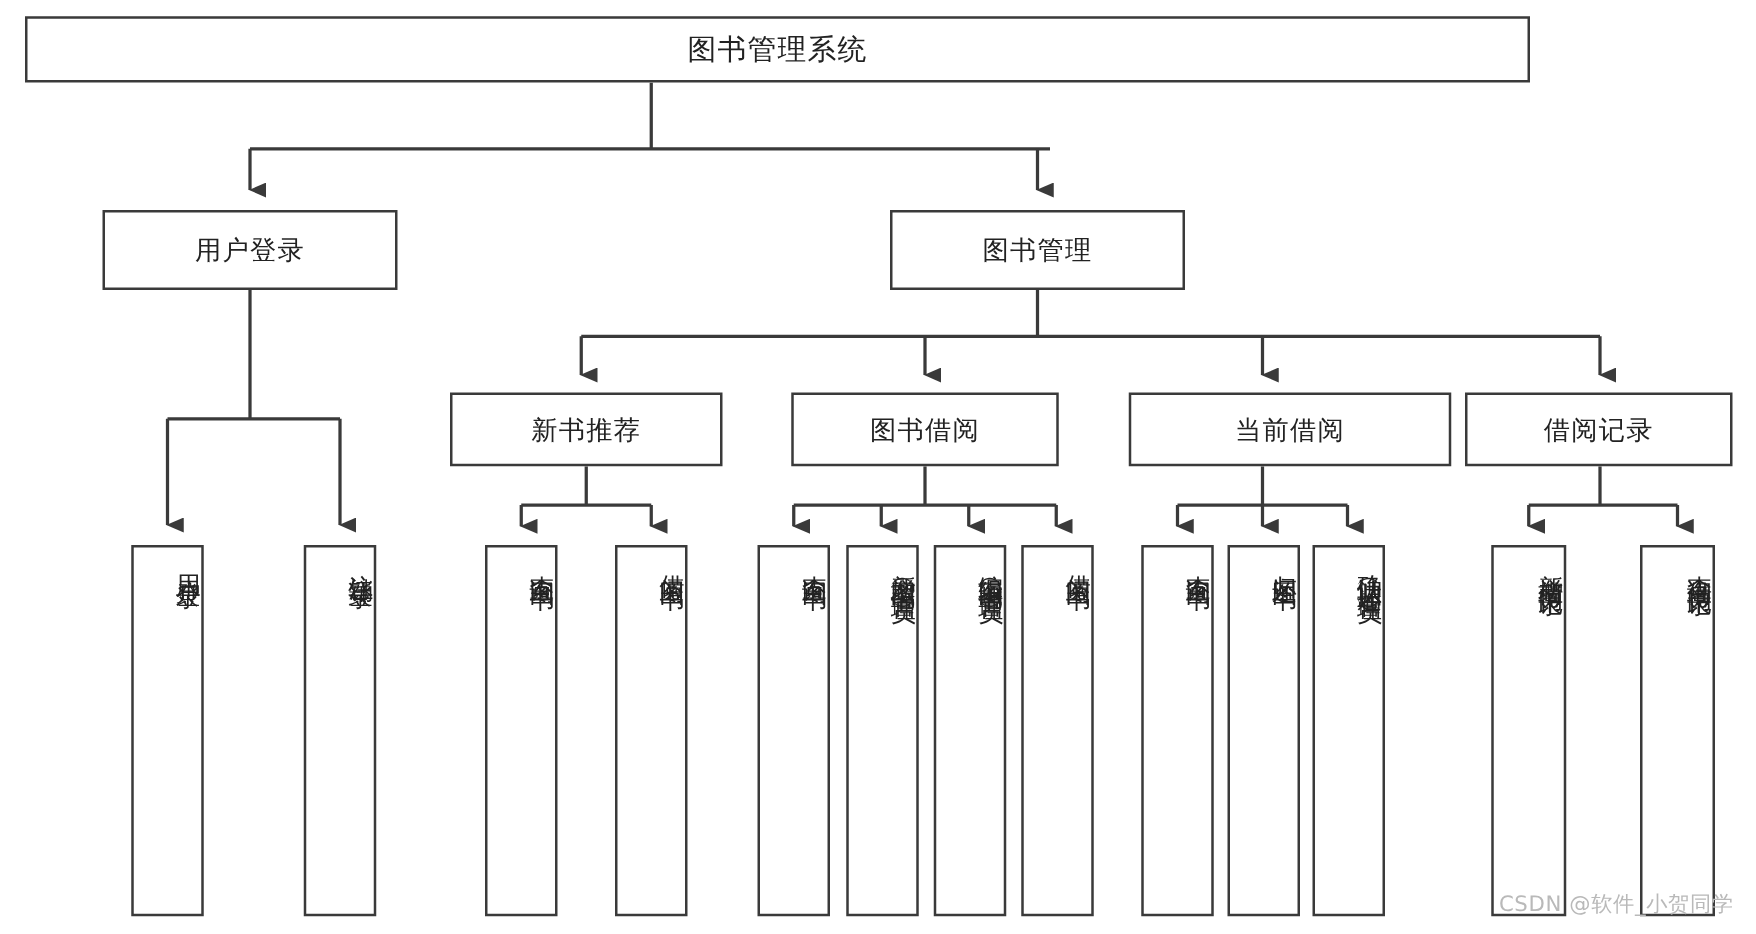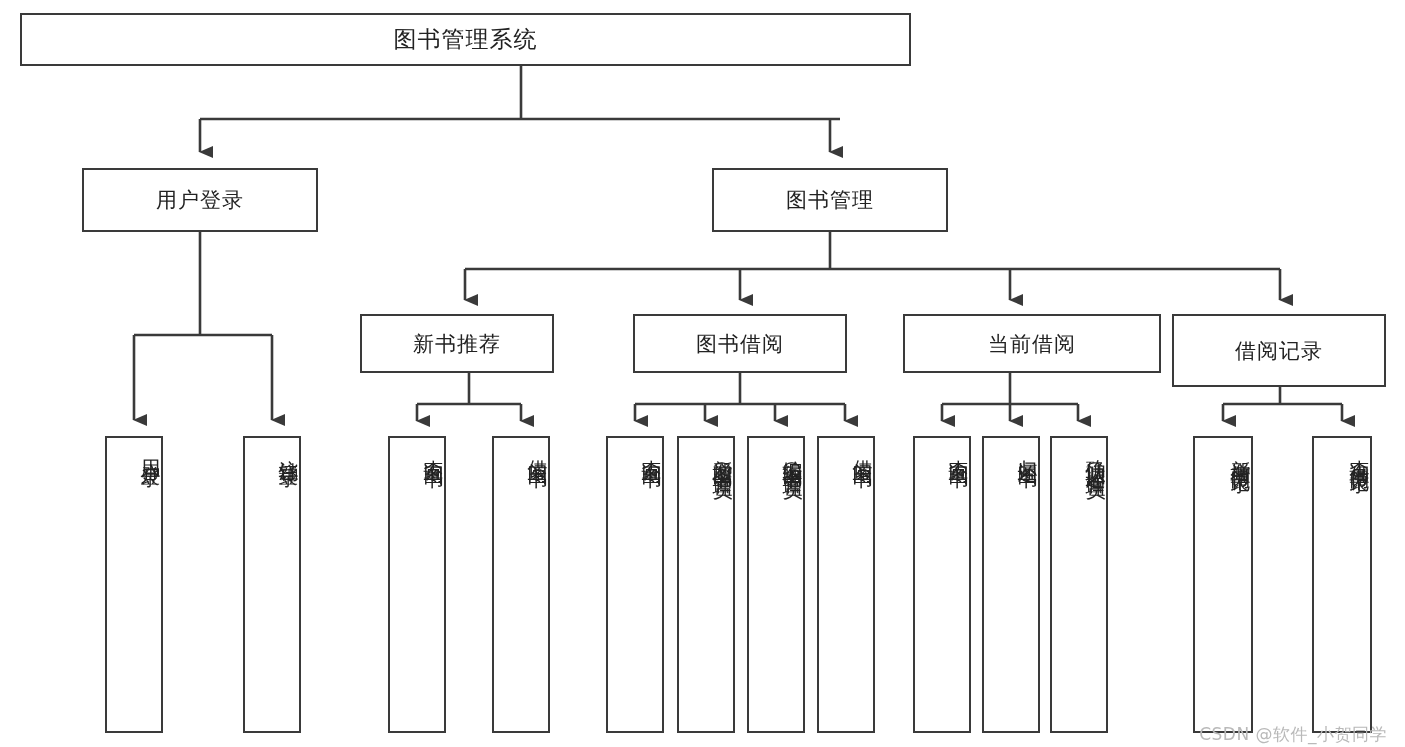--- a/index.html
+++ b/index.html
@@ -62,21 +62,21 @@
     top: 0;
     width: 1405px;
     height: 747px;
     z-index: 1;
     pointer-events: none;
   }
   
   #watermark {
     position: absolute;
     right: 18px;
-    bottom: 1px;
+    bottom: 12px;
     font-size: 17px;
     color: #b9b9b9;
     letter-spacing: 0.5px;
     white-space: nowrap;
     z-index: 5;
   }
 </style>
 </head>
 <body>
 
@@ -126,45 +126,45 @@
       <path d="M 1010 404 L 1010 421" marker-end="url(#arrow)"></path>
       <path d="M 1078 404 L 1078 421" marker-end="url(#arrow)"></path>
 
       <path d="M 1280 373 L 1280 404"></path>
       <path d="M 1223 404 L 1342 404"></path>
       <path d="M 1223 404 L 1223 421" marker-end="url(#arrow)"></path>
       <path d="M 1342 404 L 1342 421" marker-end="url(#arrow)"></path>
     </g>
   </svg>
 
-  <div class="node h-node root-node" style="left:20px; top:13px; width:891px; height:53px;">
+  <div class="node h-node root-node" style="left:20px; top:13px; width:1204px; height:53px;">
     <span>图书管理系统</span>
   </div>
 
   <div class="node h-node" style="left:82px; top:168px; width:236px; height:64px;">
     <span>用户登录</span>
   </div>
 
   <div class="node h-node" style="left:712px; top:168px; width:236px; height:64px;text-align:right;">
     <span>图书管理</span>
   </div>
 
-  <div class="node h-node" style="left:360px; top:314px; width:194px; height:59px;">
+  <div class="node h-node" style="left:360px; top:314px; width:218px; height:59px;">
     <span>新书推荐</span>
   </div>
 
   <div class="node h-node" style="left:633px; top:314px; width:214px; height:59px;">
     <span>图书借阅</span>
   </div>
 
   <div class="node h-node" style="left:903px; top:314px; width:258px; height:59px;">
     <span>当前借阅</span>
   </div>
 
-  <div class="node h-node" style="left:1172px; top:314px; width:214px; height:73px;">
+  <div class="node h-node" style="left:1172px; top:314px; width:214px; height:59px;">
     <span>借阅记录</span>
   </div>
 
   <div class="node v-node" style="left:105px; top:436px; width:58px; height:297px;">
     <span class="vtext">用户登录</span>
   </div>
 
   <div class="node v-node" style="left:243px; top:436px; width:58px; height:297px;">
     <span class="vtext">注销登录</span>
   </div>

